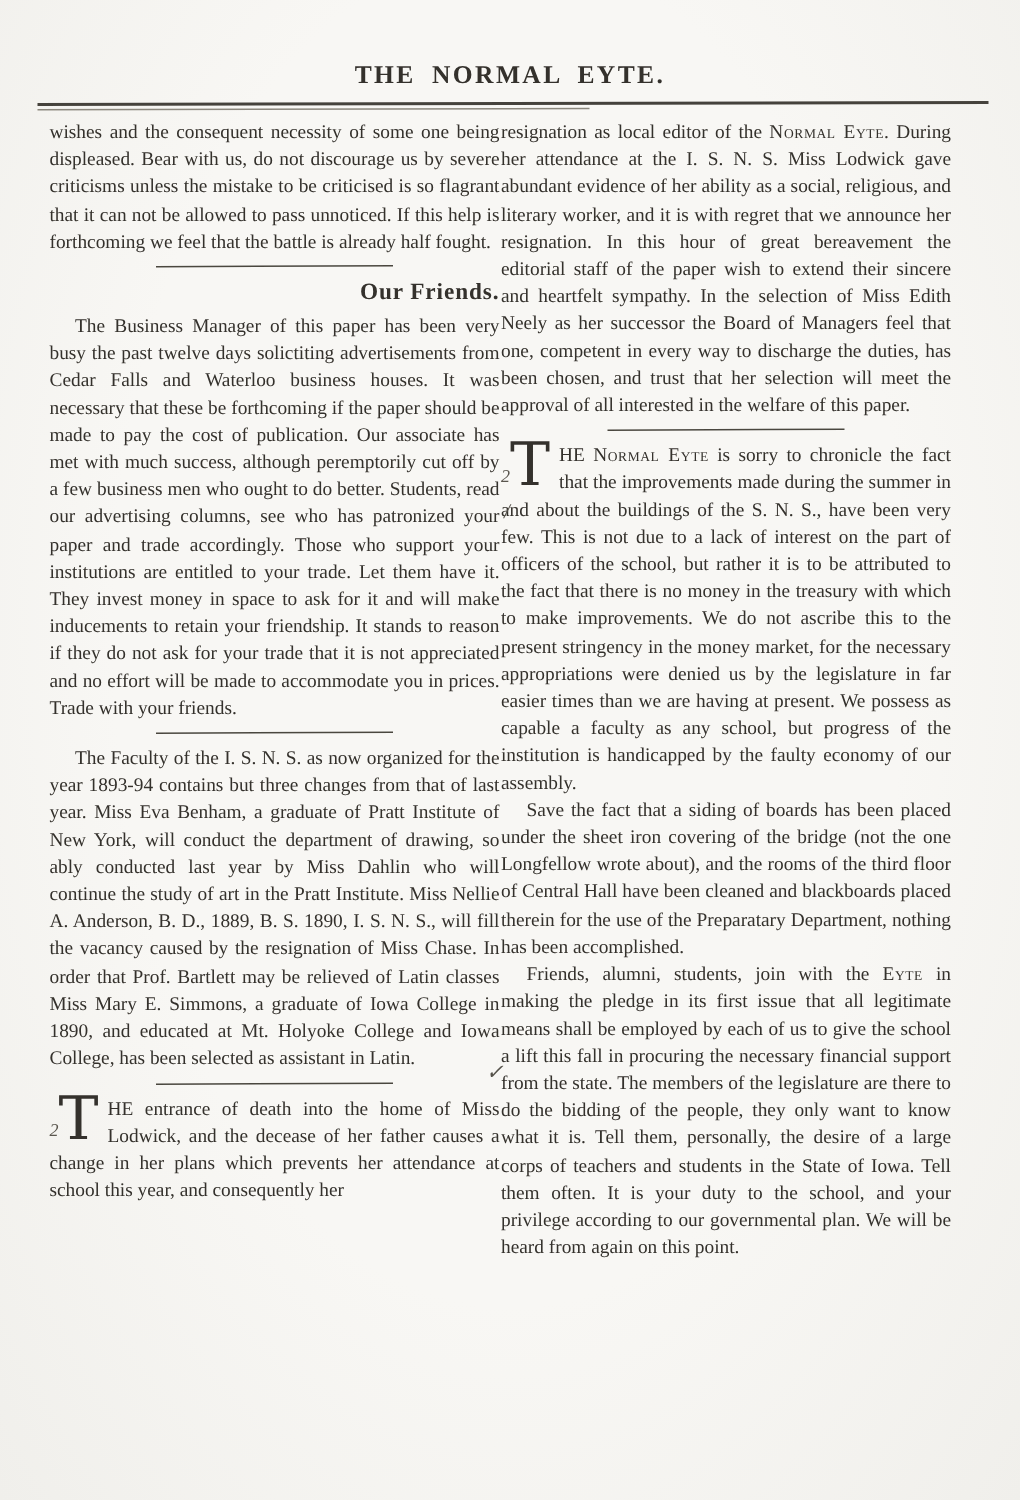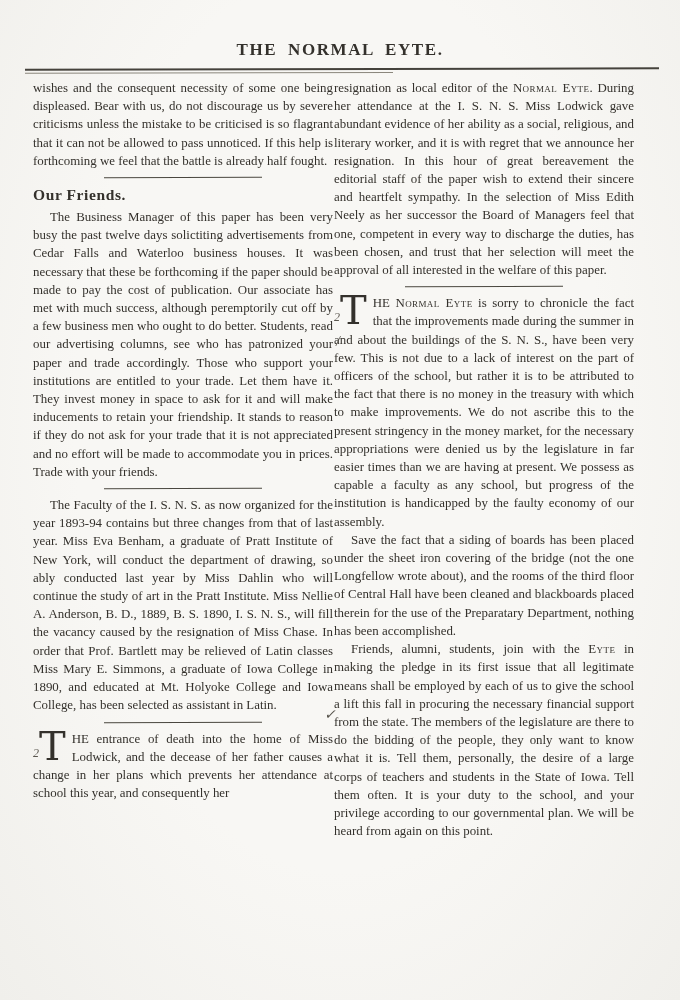--- a/index.html
+++ b/index.html
@@ -43,21 +43,21 @@
   }
   .col p { margin: 0; }
   .col p.indent { text-indent: 17px; }
   .sec-rule {
     width: 158px; height: 0;
     border-top: 1px solid #4a473f;
     margin: 7px auto 7px;
     transform: rotate(-0.2deg);
   }
   .heading {
-    text-align: left; font-weight: bold;
+    text-align: right; font-weight: bold;
     font-size: 15.5px; line-height: 20px;
     letter-spacing: 0.6px;
     margin: 1px 0 3px;
   }
   .sc { font-variant: small-caps; letter-spacing: 0.4px; }
   .dropcap-wrap { position: relative; }
   .dropcap {
     float: left;
     font-size: 40px; line-height: 30px;
     padding: 1px 6px 0 6px;

